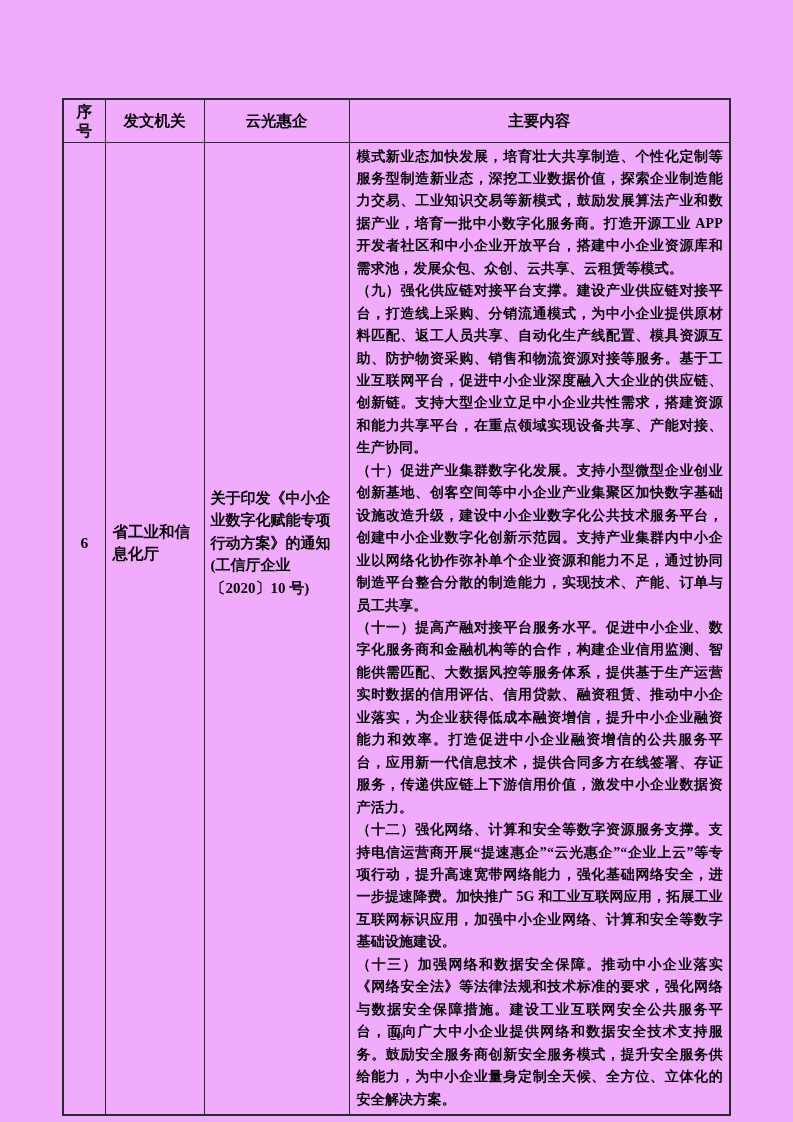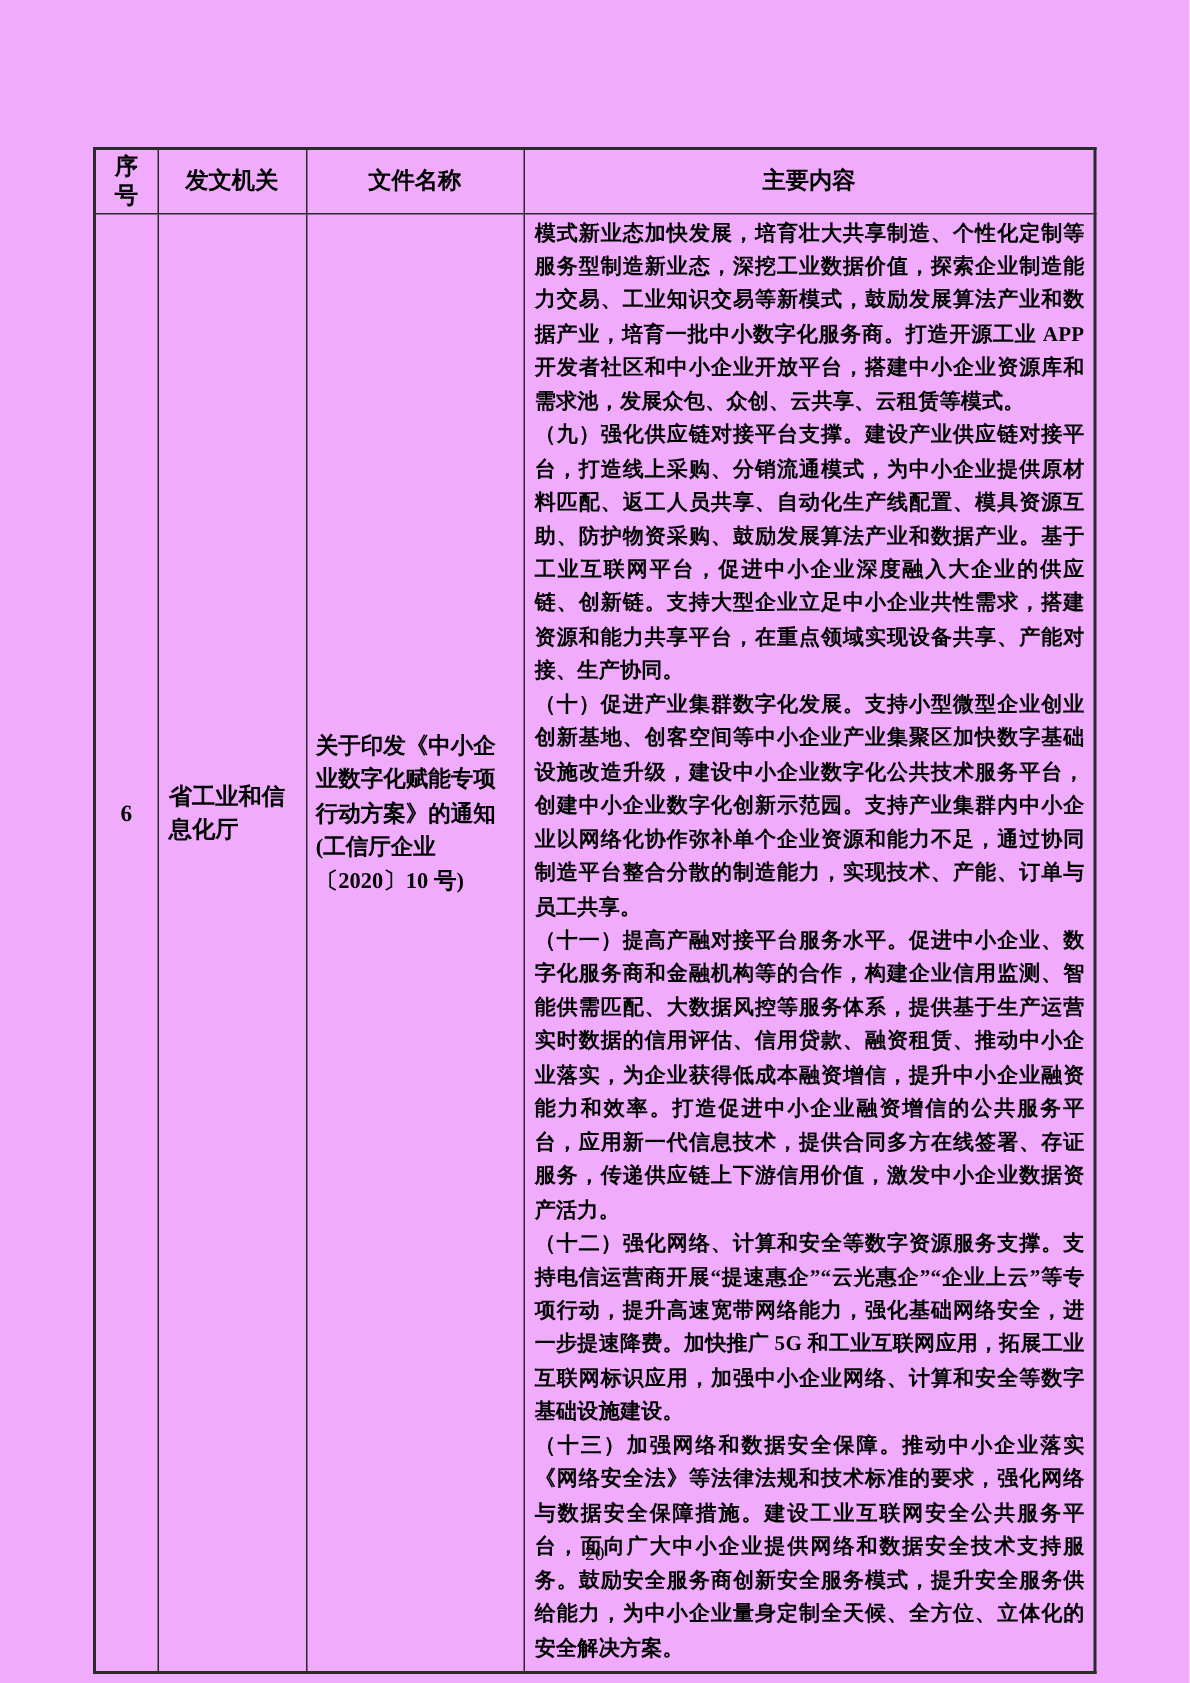--- a/index.html
+++ b/index.html
@@ -82,30 +82,30 @@
 </head>
 <body>
 
 <div class="page">
 
   <table class="doc-table">
     <tbody>
         <tr class="header-row">
       <th class="h-index">序号</th>
       <th class="h-agency">发文机关</th>
-      <th class="h-docname">文件名称</th>
+      <th class="h-docname">云光惠企</th>
       <th class="h-content">主要内容</th>
     </tr>
     <tr class="data-row">
       <td class="c-index">6</td>
       <td class="c-agency">省工业和信息化厅</td>
       <td class="c-docname">关于印发《中小企业数字化赋能专项行动方案》的通知(工信厅企业〔2020〕10 号)</td>
       <td class="c-content">
             <p class="content-para">模式新业态加快发展，培育壮大共享制造、个性化定制等服务型制造新业态，深挖工业数据价值，探索企业制造能力交易、工业知识交易等新模式，鼓励发展算法产业和数据产业，培育一批中小数字化服务商。打造开源工业 APP 开发者社区和中小企业开放平台，搭建中小企业资源库和需求池，发展众包、众创、云共享、云租赁等模式。</p>
-            <p class="content-para">（九）强化供应链对接平台支撑。建设产业供应链对接平台，打造线上采购、分销流通模式，为中小企业提供原材料匹配、返工人员共享、自动化生产线配置、模具资源互助、防护物资采购、鼓励发展算法产业和数据产业。基于工业互联网平台，促进中小企业深度融入大企业的供应链、创新链。支持大型企业立足中小企业共性需求，搭建资源和能力共享平台，在重点领域实现设备共享、产能对接、生产协同。</p>
+            <p class="content-para">（九）强化供应链对接平台支撑。建设产业供应链对接平台，打造线上采购、分销流通模式，为中小企业提供原材料匹配、返工人员共享、自动化生产线配置、模具资源互助、防护物资采购、销售和物流资源对接等服务。基于工业互联网平台，促进中小企业深度融入大企业的供应链、创新链。支持大型企业立足中小企业共性需求，搭建资源和能力共享平台，在重点领域实现设备共享、产能对接、生产协同。</p>
             <p class="content-para">（十）促进产业集群数字化发展。支持小型微型企业创业创新基地、创客空间等中小企业产业集聚区加快数字基础设施改造升级，建设中小企业数字化公共技术服务平台，创建中小企业数字化创新示范园。支持产业集群内中小企业以网络化协作弥补单个企业资源和能力不足，通过协同制造平台整合分散的制造能力，实现技术、产能、订单与员工共享。</p>
             <p class="content-para">（十一）提高产融对接平台服务水平。促进中小企业、数字化服务商和金融机构等的合作，构建企业信用监测、智能供需匹配、大数据风控等服务体系，提供基于生产运营实时数据的信用评估、信用贷款、融资租赁、推动中小企业落实，为企业获得低成本融资增信，提升中小企业融资能力和效率。打造促进中小企业融资增信的公共服务平台，应用新一代信息技术，提供合同多方在线签署、存证服务，传递供应链上下游信用价值，激发中小企业数据资产活力。</p>
             <p class="content-para">（十二）强化网络、计算和安全等数字资源服务支撑。支持电信运营商开展“提速惠企”“云光惠企”“企业上云”等专项行动，提升高速宽带网络能力，强化基础网络安全，进一步提速降费。加快推广 5G 和工业互联网应用，拓展工业互联网标识应用，加强中小企业网络、计算和安全等数字基础设施建设。</p>
             <p class="content-para">（十三）加强网络和数据安全保障。推动中小企业落实《网络安全法》等法律法规和技术标准的要求，强化网络与数据安全保障措施。建设工业互联网安全公共服务平台，面向广大中小企业提供网络和数据安全技术支持服务。鼓励安全服务商创新安全服务模式，提升安全服务供给能力，为中小企业量身定制全天候、全方位、立体化的安全解决方案。</p>
           </td>
     </tr>
   </tbody>
     </table>
 
   <div class="page-number">20</div>

